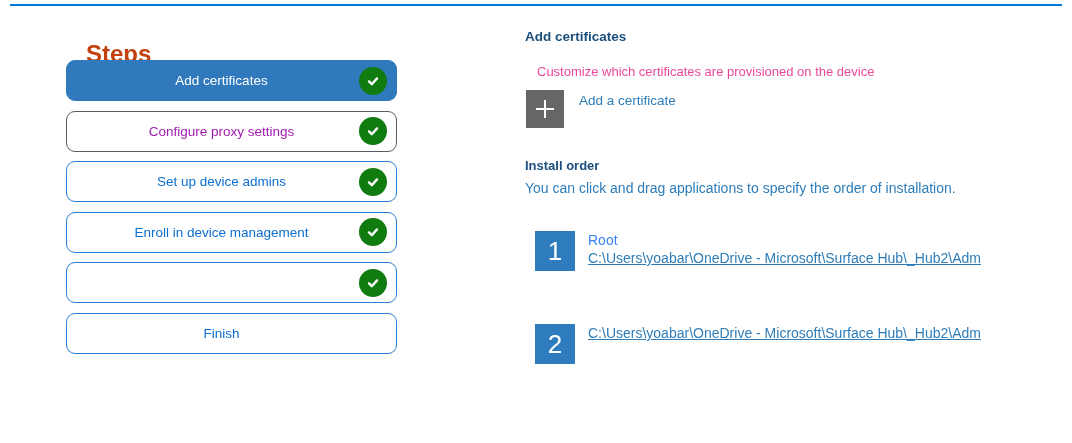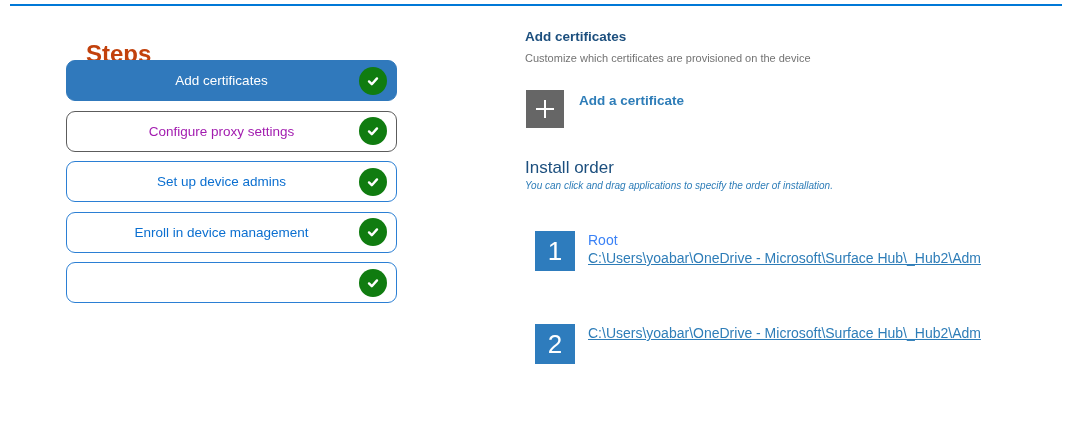--- a/index.html
+++ b/index.html
@@ -28,28 +28,28 @@
   .step.hover { border-color: #5C5C5C; color: #a21caf; }
   .check {
     position: absolute; right: 9px; top: 50%; transform: translateY(-50%);
     width: 28px; height: 28px; border-radius: 50%; background: #107C10;
     display: flex; align-items: center; justify-content: center;
   }
   .check svg { display: block; }
 
   
   .main-title { position: absolute; left: 525px; top: 29px; margin: 0; font-size: 13.5px; font-weight: bold; color: #1C4F7E; }
-  .main-subtitle { position: absolute; left: 525px; top: 52px; margin: 0; font-size: 11px; color: #737373; }
+  .main-subtitle { position: absolute; left: 525px; top: 52px; margin: 12px; font-size: 13px; color: #ec4899; }
 
-  .add-row { position: absolute; left: 526px; top: 90px; display: flex; gap: 15px; align-items: flex-start; cursor: pointer; font-weight: bold; }
+  .add-row { position: absolute; left: 526px; top: 90px; display: flex; gap: 15px; align-items: flex-start; cursor: pointer; }
   .plus-square { width: 38px; height: 38px; background: #666666; display: flex; align-items: center; justify-content: center; flex: none; }
   .add-label { font-size: 13.5px; color: #2E7DB8; margin-top: 3px; }
 
-  .install-title { position: absolute; left: 525px; top: 158px; margin: 0; font-size: 17px; font-weight: normal; color: #1C4F7E; }
-  .install-desc { position: absolute; left: 525px; top: 180px; margin: 0; font-size: 10px; color: #2E7DB8; font-style: italic; }
+  .install-title { position: absolute; left: 525px; top: 158px; margin: 0; font-size: 13px; font-weight: bold; color: #1C4F7E; }
+  .install-desc { position: absolute; left: 525px; top: 180px; margin: 0; font-size: 14px; color: #2E7DB8; }
 
   .order-item { position: absolute; left: 535px; display: flex; gap: 13px; align-items: flex-start; cursor: grab; }
   .order-item.pos-1 { top: 231px; }
   .order-item.pos-2 { top: 324px; }
   .order-num {
     width: 40px; height: 40px; background: #2E7CBD; color: #fff;
     font-size: 26px; display: flex; align-items: center; justify-content: center; flex: none;
   }
   .order-text { display: flex; flex-direction: column; gap: 2px; padding-top: 1px; }
   .order-name { font-size: 14px; color: #3b82f6; }
@@ -104,20 +104,23 @@
 
 
       <button class="step">
         <span class="check">
           <svg width="16" height="16" viewBox="0 0 16 16">
               <path d="M4 8.4 L6.8 11.2 L12 5.4" stroke="#ffffff" stroke-width="2.4" fill="none" stroke-linecap="round" stroke-linejoin="round"></path>
             </svg>
         </span>
       </button>
 
+      <button class="step">
+        <span>Finish</span>
+      </button>
 
     </div>
   </aside>
 
   <main>
 
     <h3 class="main-title">Add certificates</h3>
     <p class="main-subtitle">Customize which certificates are provisioned on the device</p>
 
     <div class="add-row">

